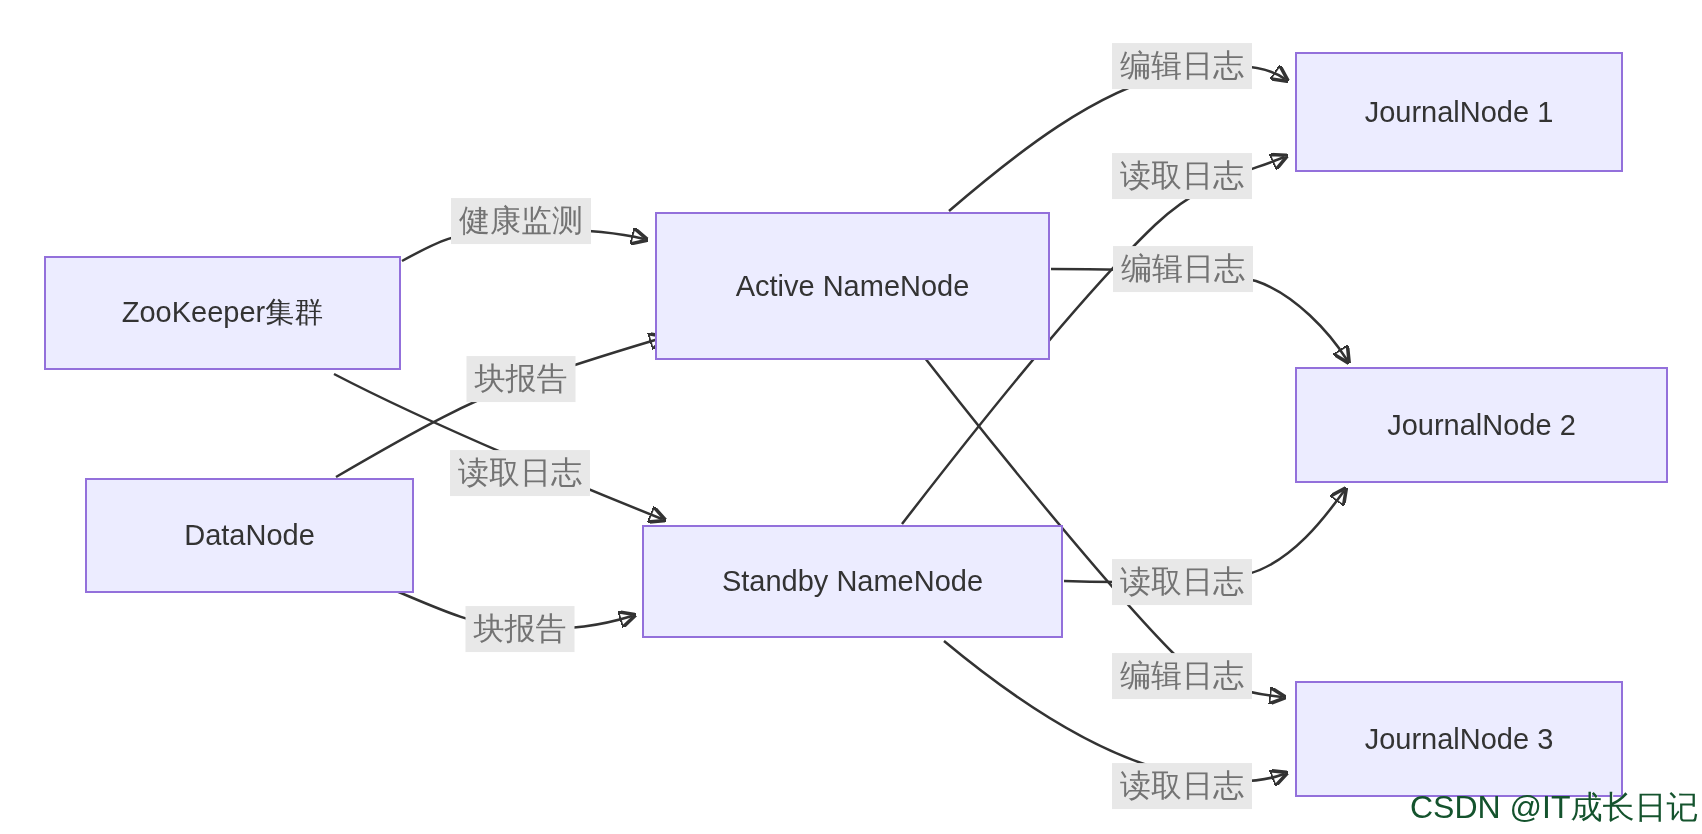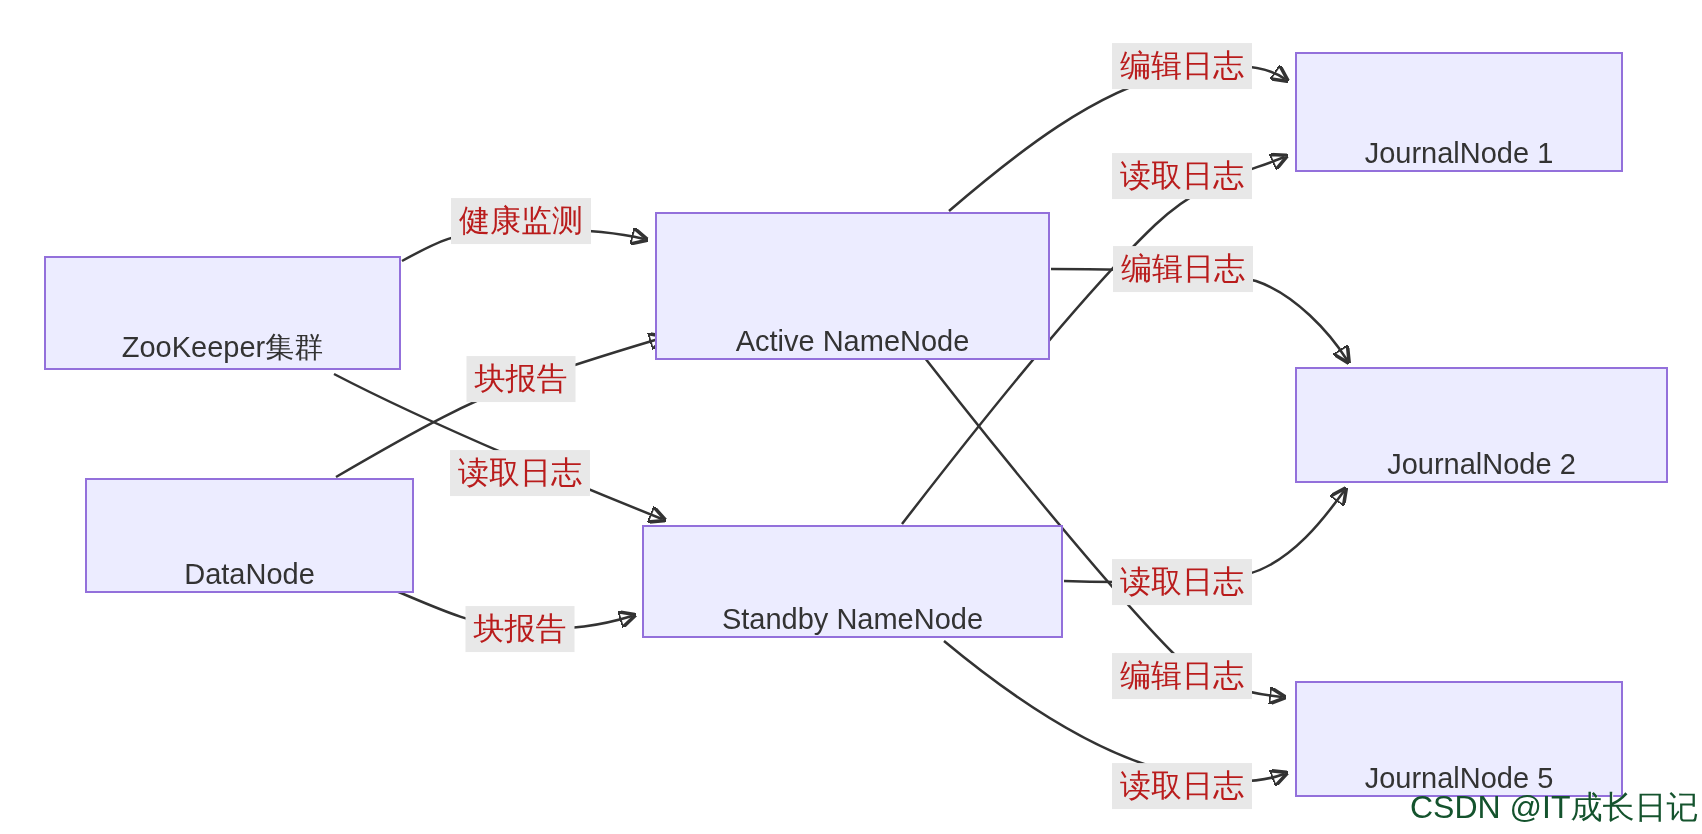--- a/index.html
+++ b/index.html
@@ -26,33 +26,33 @@
     fill: none;
     stroke: #333333;
     stroke-width: 2.5px;
   }
   .node {
     position: absolute;
     box-sizing: border-box;
     background: #ECECFF;
     border: 2px solid #9370DB;
     display: flex;
-    align-items: flex-end;
+    align-items: center;
     justify-content: center;
   }
   .node-label {
     color: #333333;
     font-size: 29px;
     white-space: nowrap;
   }
   .edge-label {
     position: absolute;
     transform: translate(-50%, -50%);
     background: #e8e8e8;
-    color: #b91c1c;
+    color: #737373;
     font-size: 31px;
     line-height: 1.35;
     padding: 2px 8px;
     white-space: nowrap;
   }
   .watermark {
     position: absolute;
     left: 1410px;
     top: 786px;
     font-size: 32px;
@@ -102,21 +102,21 @@
 
   <div class="node" style="left:1295px; top:52px; width:328px; height:120px">
     <span class="node-label">JournalNode 1</span>
   </div>
 
   <div class="node" style="left:1295px; top:367px; width:373px; height:116px">
     <span class="node-label">JournalNode 2</span>
   </div>
 
   <div class="node" style="left:1295px; top:681px; width:328px; height:116px">
-    <span class="node-label">JournalNode 5</span>
+    <span class="node-label">JournalNode 3</span>
   </div>
 
   <div class="edge-label" style="left:521px; top:221px">健康监测</div>
   <div class="edge-label" style="left:520px; top:473px">读取日志</div>
   <div class="edge-label" style="left:521px; top:379px">块报告</div>
   <div class="edge-label" style="left:520px; top:629px">块报告</div>
   <div class="edge-label" style="left:1182px; top:66px">编辑日志</div>
   <div class="edge-label" style="left:1183px; top:269px">编辑日志</div>
   <div class="edge-label" style="left:1182px; top:676px">编辑日志</div>
   <div class="edge-label" style="left:1182px; top:176px">读取日志</div>

